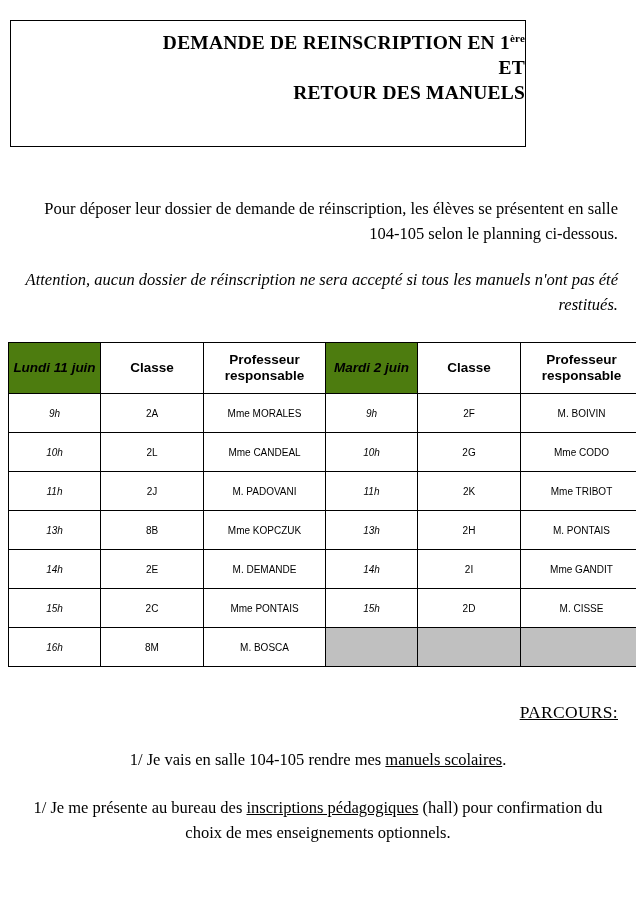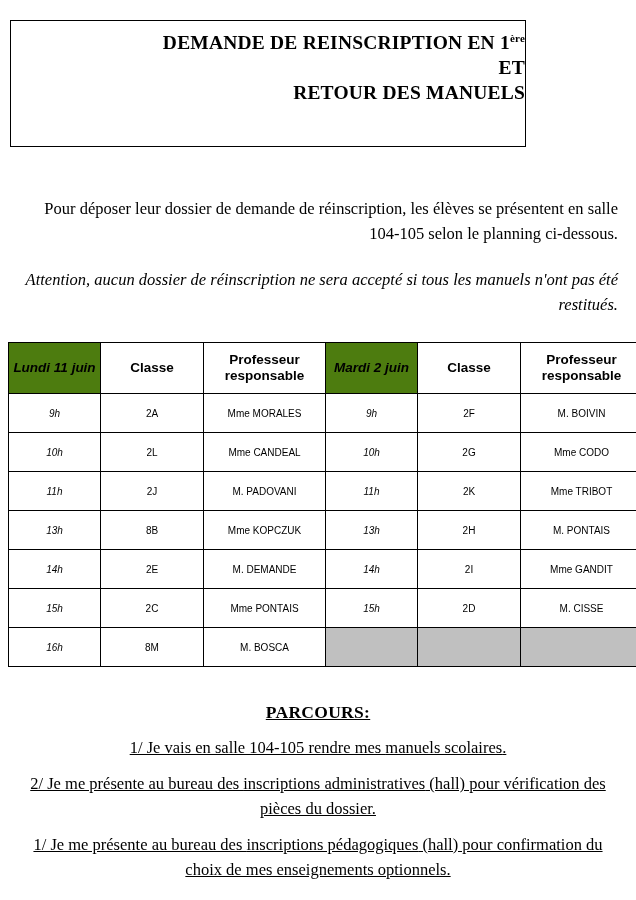--- a/index.html
+++ b/index.html
@@ -108,29 +108,29 @@
   .parcours {
     position: absolute;
     left: 18px;
     top: 700px;
     width: 600px;
     text-align: center;
     font-size: 16.5px;
     line-height: 24px;
   }
   .parcours-title {
-    font-weight: bold;
+    font-weight: normal;
     text-decoration: underline;
     font-size: 17.5px;
     letter-spacing: 0.3px;
+    text-align: right;
   }
   .step {
-    margin-top: 11px;
-    line-height: 25px;
-    text-decoration: underline;
+    margin-top: 23px;
+    line-height: 25px;
   }
   .step u {
     text-decoration: underline;
   }
 </style>
 </head>
 <body>
 
 <div class="title-box">
   <div class="title-line"><span>DEMANDE DE REINSCRIPTION EN 1</span><sup>ère</sup></div>
@@ -224,20 +224,17 @@
   </table>
 </div>
 
 <div class="parcours">
   <div class="parcours-title">PARCOURS:</div>
 
   <div class="step">
     <span>1/ Je vais en salle 104-105 rendre mes </span><u>manuels scolaires</u><span>.</span>
   </div>
 
-  <div class="step">
-    <span>2/ Je me présente au bureau des </span><u>inscriptions administratives</u><span> (hall) pour vérification des pièces du dossier.</span>
-  </div>
 
   <div class="step">
     <span>1/ Je me présente au bureau des </span><u>inscriptions pédagogiques</u><span> (hall) pour confirmation du choix de mes enseignements optionnels.</span>
   </div>
 </div>
 
 </body></html>

